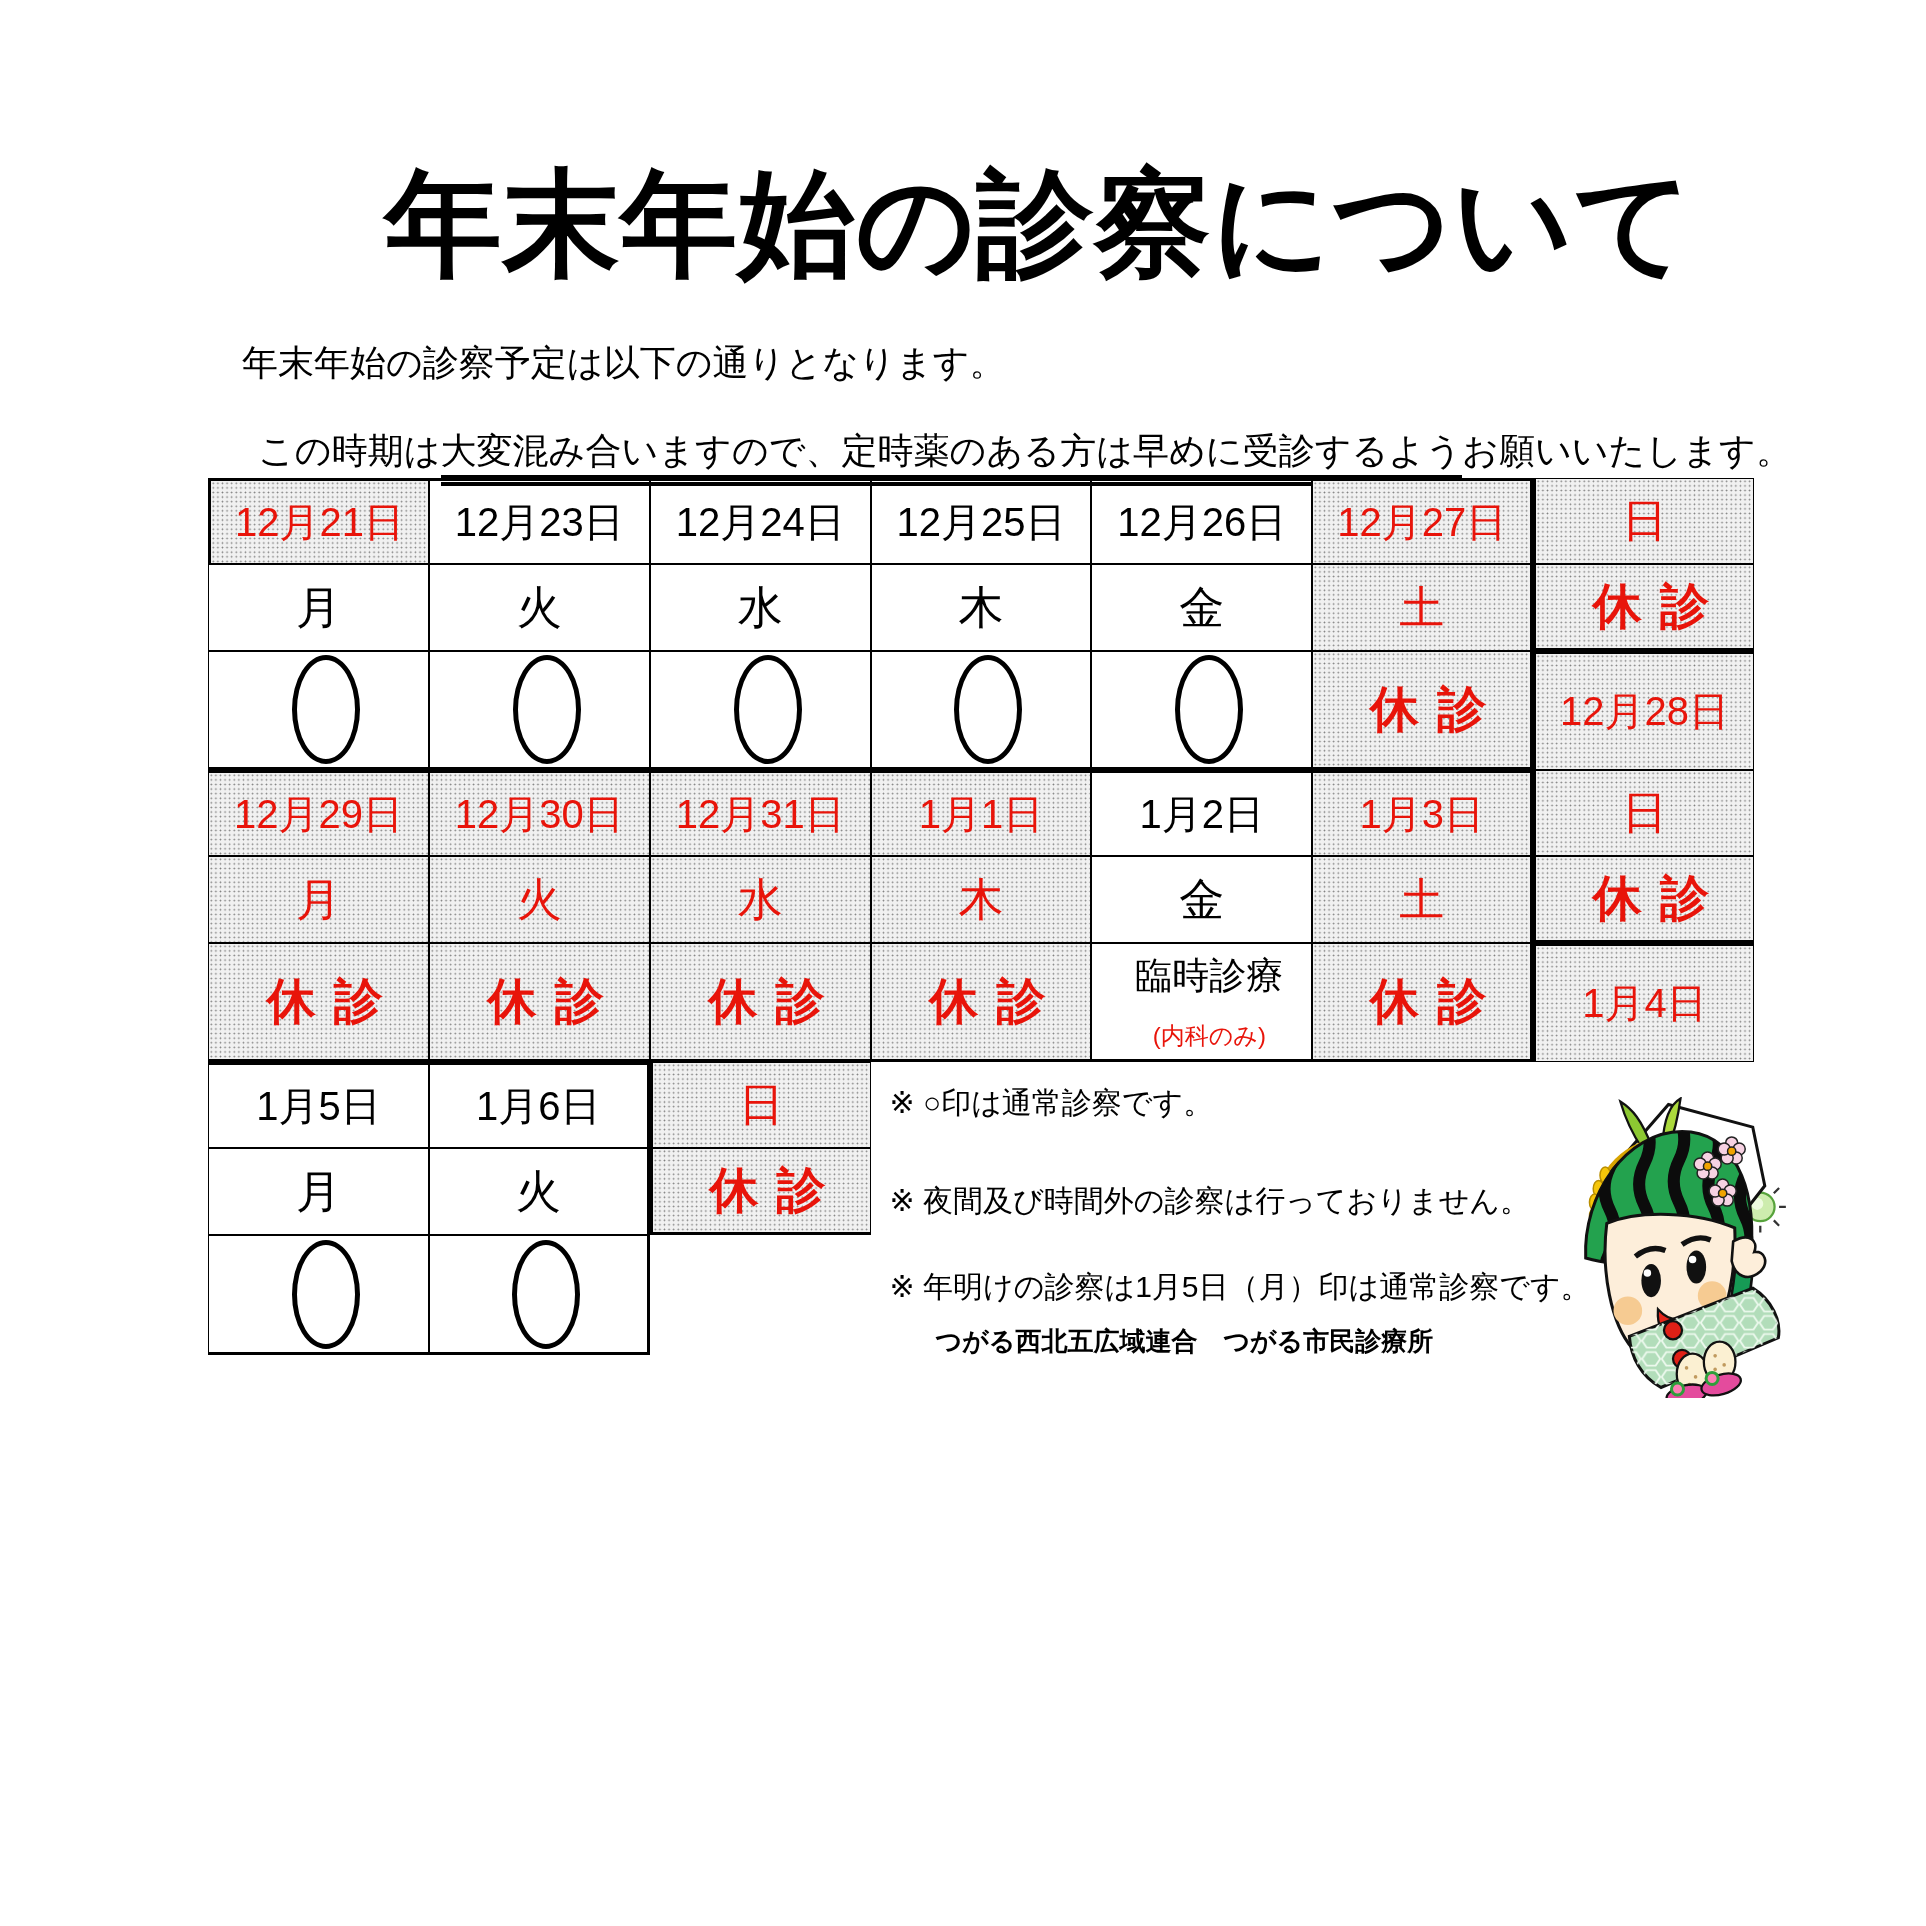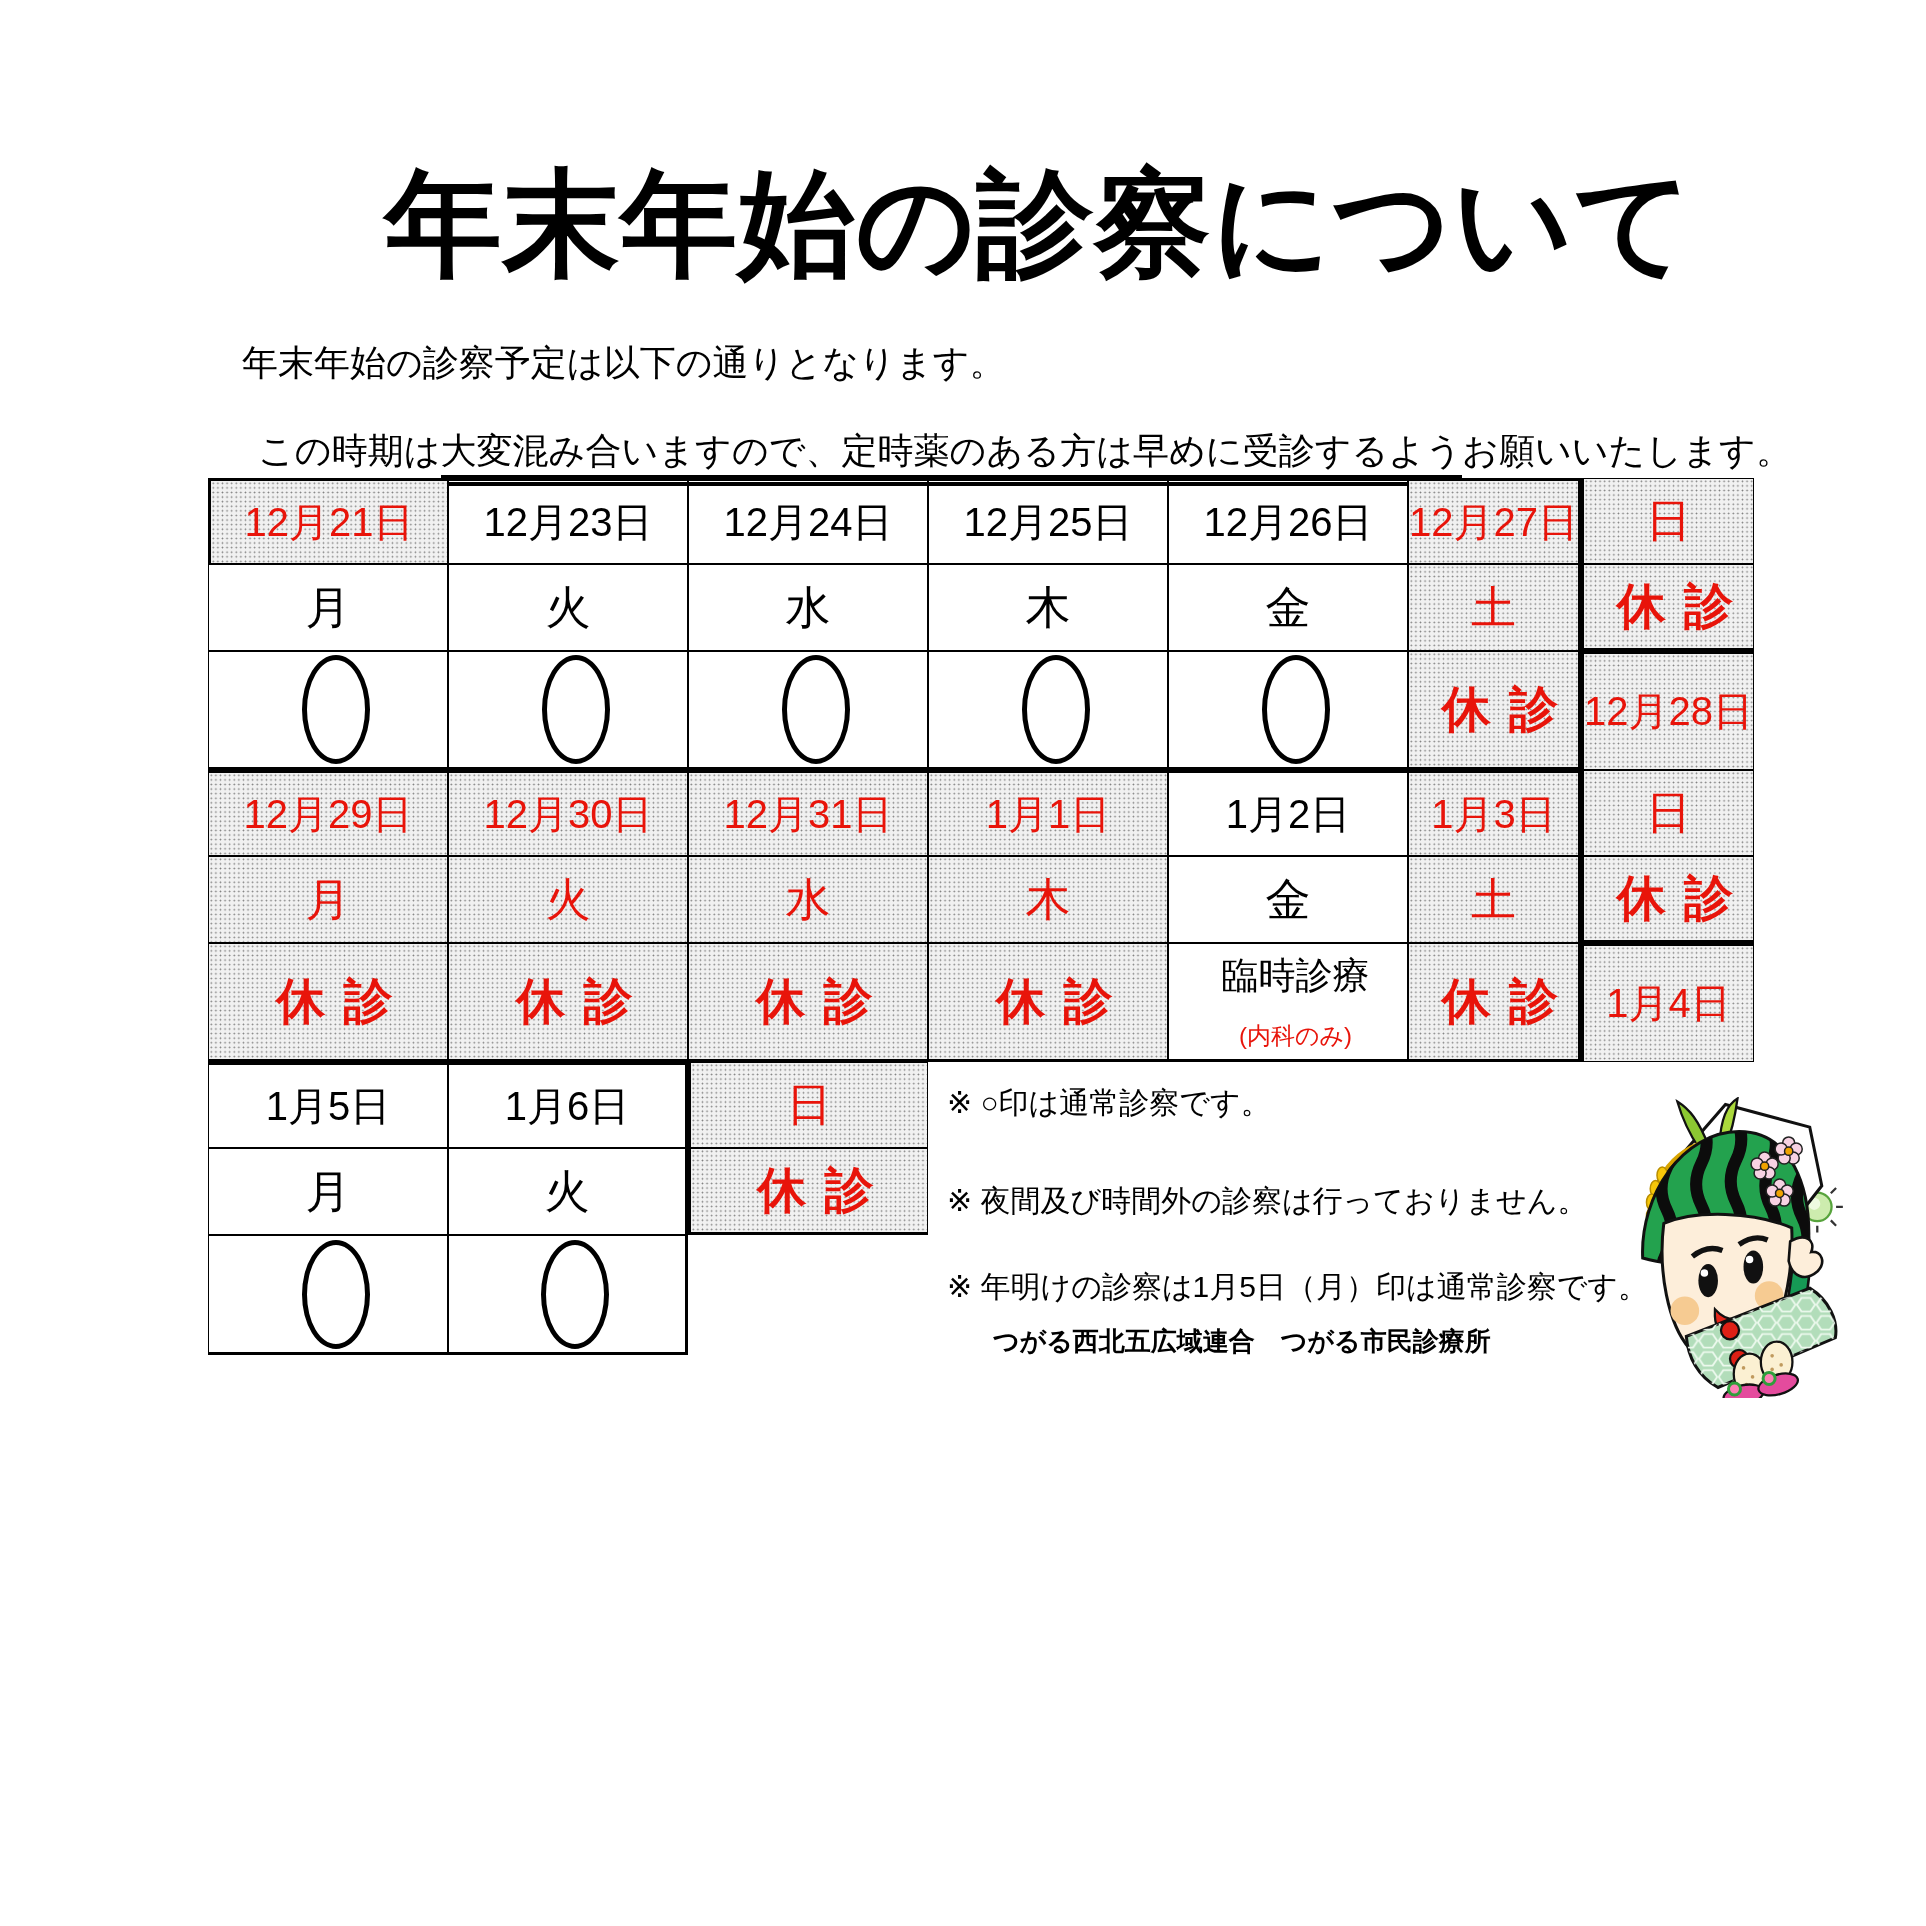--- a/index.html
+++ b/index.html
@@ -18,21 +18,21 @@
     font-size:117px; font-weight:900; letter-spacing:0.8px; line-height:1.2;
   }
   .intro{ position:absolute; margin:0; font-size:36px; line-height:1.2; white-space:nowrap; }
   .intro1{ left:242px; top:341px; }
   .intro2{ left:258px; top:401px;margin-top:28px; }
   .uline{ border-bottom:11.6px double #000; padding-bottom:3.9px; }
 
   .cal{
     position:absolute; left:208px; top:478px; width:1546px;
     display:grid;
-    grid-template-columns:repeat(5,1fr);
+    grid-template-columns:repeat(7,1fr);
     grid-template-rows:86px 87px 119px 86px 87px 119px 86px 87px 120px;
   }
   .c{ border:0.8px solid #000; display:flex; align-items:center; justify-content:center; overflow:hidden; }
   .bt{ border-top-width:3.5px; } .bb{ border-bottom-width:3.5px;padding-left:15px; }
   .bl{ border-left-width:3.5px; } .br{ border-right-width:3.5px; }
   .g{
     background-color:#f1f1f1;
     background-image:radial-gradient(circle,#7d7d7d 0.8px,transparent 1px);
     background-size:4.6px 4.6px;
   }

